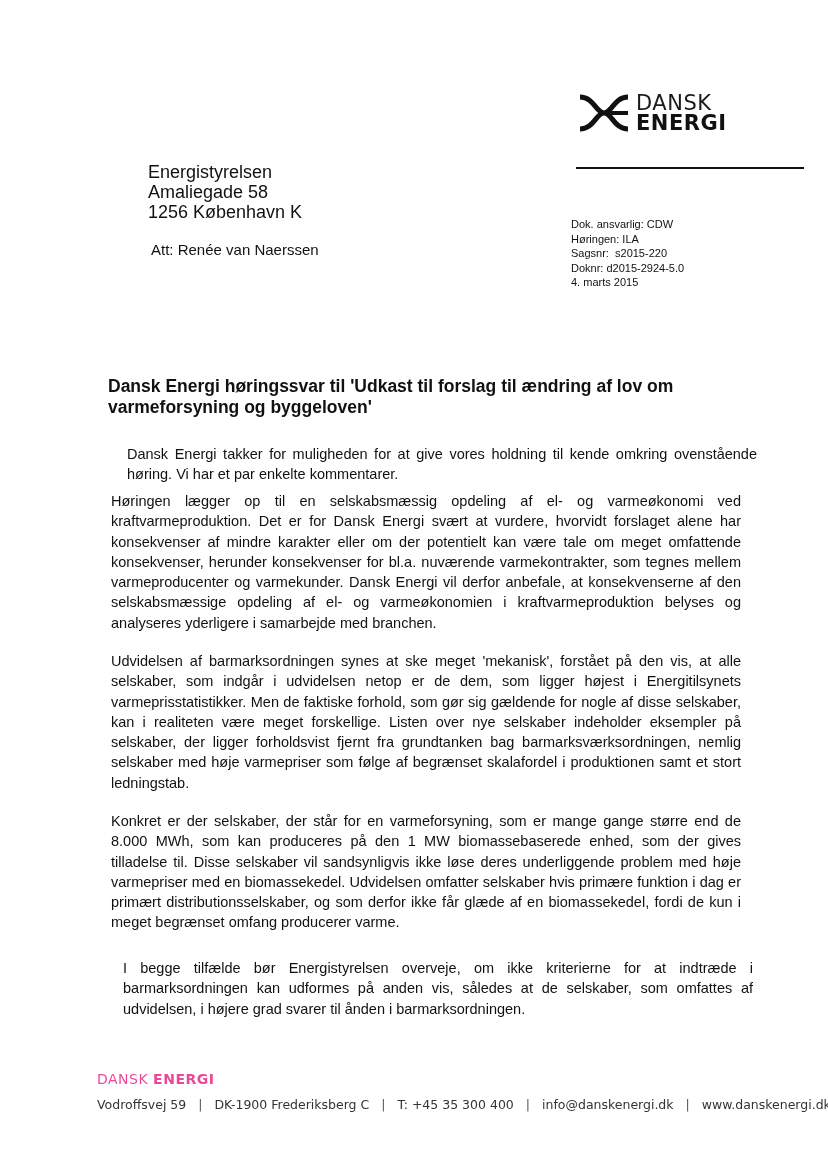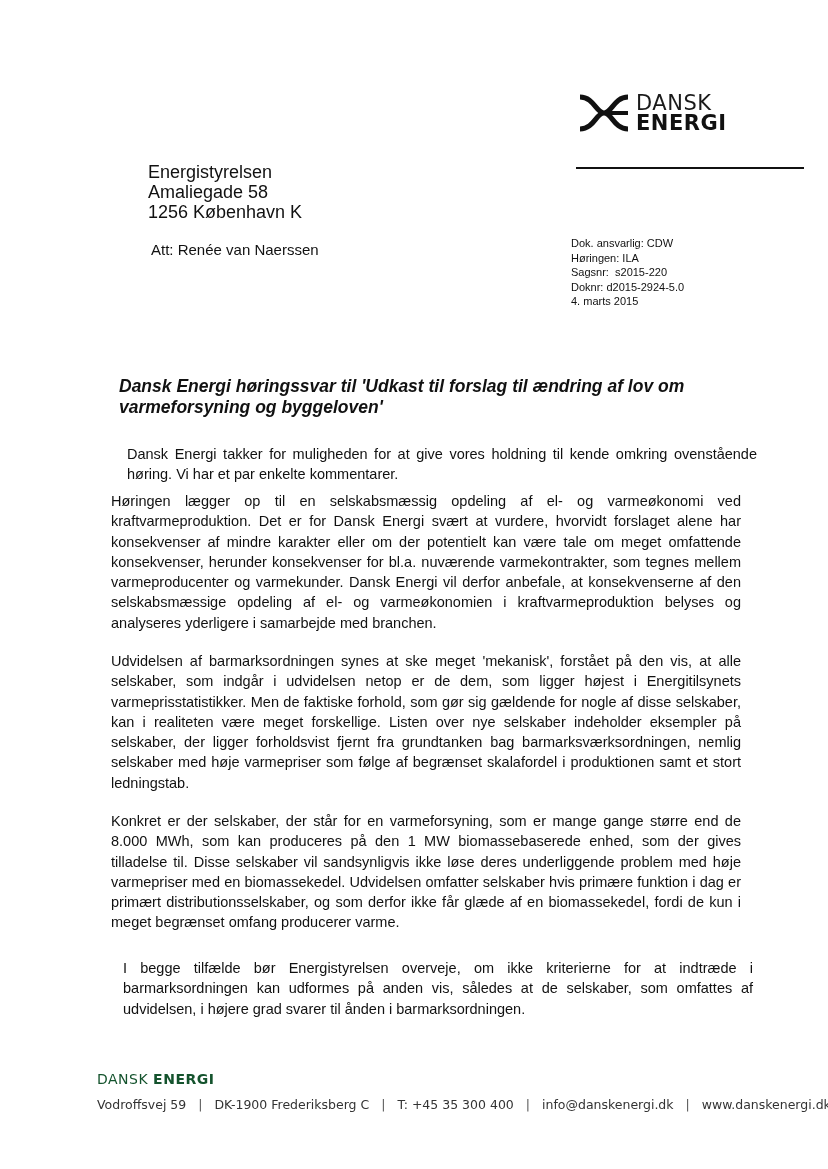--- a/index.html
+++ b/index.html
@@ -5,24 +5,24 @@
   html, body { margin: 0; padding: 0; background: #ffffff; }
   body { width: 828px; height: 1169px; position: relative; overflow: hidden; color: #111; font-family: "Liberation Sans", sans-serif; }
   .logo { position: absolute; left: 578px; top: 93px; display: flex; align-items: center; }
   .logo svg { width: 52px; height: 40px; }
   .logo-text { margin-left: 6px; line-height: 20px; font-family: "DejaVu Sans", sans-serif; letter-spacing: 0.5px; }
   .logo-text .l1 { font-size: 21px; font-weight: normal; color: #1a1a1a; }
   .logo-text .l2 { font-size: 21px; font-weight: bold; color: #111; }
   .logo-rule { position: absolute; left: 576px; top: 167px; width: 228px; height: 2px; background: #111; }
   .address { position: absolute; left: 101px; top: 162px; font-size: 18px; line-height: 20px; margin-left: 47px; }
   .att { position: absolute; left: 111px; top: 241px; font-size: 15px; margin-left: 40px; }
-  .meta { position: absolute; left: 571px; top: 236px; font-size: 11px; line-height: 14.5px; }
-  .title { position: absolute; left: 119px; top: 376px; width: 640px; font-size: 17.5px; font-weight: bold; line-height: 21px; font-style: italic; }
+  .meta { position: absolute; left: 571px; top: 217px; font-size: 11px; line-height: 14.5px; }
+  .title { position: absolute; left: 108px; top: 376px; width: 640px; font-size: 17.5px; font-weight: bold; line-height: 21px; }
   .para { position: absolute; left: 111px; width: 630px; font-size: 14.5px; line-height: 20.3px; text-align: justify; }
-  .footer-brand { position: absolute; left: 97px; top: 1071px; font-family: "DejaVu Sans", sans-serif; font-size: 14px; letter-spacing: 0.5px; color: #14532d; }
+  .footer-brand { position: absolute; left: 97px; top: 1071px; font-family: "DejaVu Sans", sans-serif; font-size: 14px; letter-spacing: 0.5px; color: #ec4899; }
   .footer-brand b { font-weight: bold; }
   .footer-line { position: absolute; left: 97px; top: 1097px; font-family: "DejaVu Sans", sans-serif; font-size: 12.5px; color: #333; white-space: nowrap; }
   .sep { margin: 0 8px; color: #555; }
 </style>
 </head>
 <body>
 
 <div class="logo">
   <svg viewBox="0 0 52 40">
     <path d="M2 4 C16 4, 18 20, 26 20 C18 20, 16 36, 2 36" fill="none" stroke="#111" stroke-width="5"></path>

